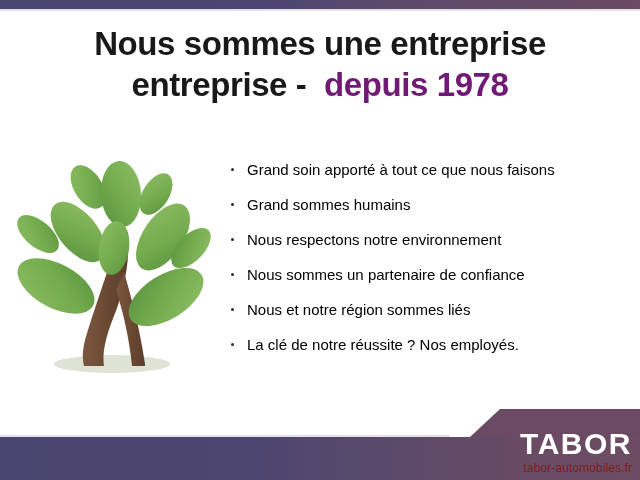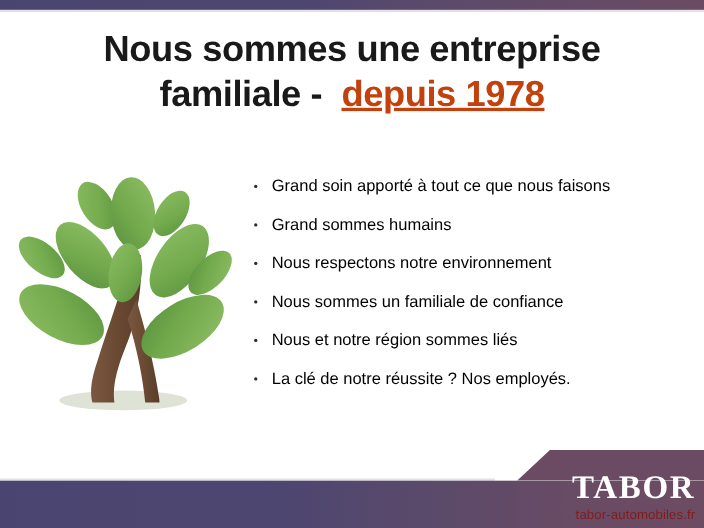--- a/index.html
+++ b/index.html
@@ -55,22 +55,21 @@
     font-size: 33px;
     font-weight: bold;
     color: #191919;
     letter-spacing: -0.4px;
     white-space: nowrap;
   }
   .title-line-2 {
     margin-top: 4px;
   }
   .title-accent {
-    color: #c2410c;
-    text-decoration: underline;
+    color: #701a75;
   }
 
   
   #tree-figure {
     position: absolute;
     left: 8px;
     top: 152px;
     width: 212px;
     height: 238px;
   }
@@ -141,42 +140,41 @@
     bottom: 6px;
     text-align: right;
   }
   #brand-wordmark {
     display: block;
     font-size: 30px;
     font-weight: bold;
     color: #ffffff;
     letter-spacing: 1.5px;
     line-height: 1;
-    font-family: Liberation Serif, serif;
   }
   #brand-tagline {
     display: block;
     margin-top: 3px;
     font-size: 12px;
     color: #7f1d1d;
     letter-spacing: 0.1px;
     line-height: 1;
   }
 </style>
 </head>
 <body>
 
 <div id="slide">
 
   <div id="top-bar"></div>
   <div id="top-bar-hairline"></div>
 
   <div id="title-block">
     <span class="title-line title-line-1">Nous sommes une entreprise</span>
-    <span class="title-line title-line-2"><span>familiale -</span><span>&nbsp;&nbsp;</span><span class="title-accent">depuis 1978</span></span>
+    <span class="title-line title-line-2"><span>entreprise -</span><span>&nbsp;&nbsp;</span><span class="title-accent">depuis 1978</span></span>
   </div>
 
   <div id="tree-figure">
     <svg viewBox="0 0 212 238" xmlns="http://www.w3.org/2000/svg" aria-hidden="true">
       <defs>
         <linearGradient id="leafgrad" x1="0" y1="0" x2="1" y2="1">
           <stop offset="0%" stop-color="#8cbc63"></stop>
           <stop offset="55%" stop-color="#74ac4e"></stop>
           <stop offset="100%" stop-color="#5d9440"></stop>
         </linearGradient>
@@ -220,21 +218,21 @@
     <li class="bullet-item">
       <span class="bullet-dot"></span>
       <span>Grand sommes humains</span>
     </li>
     <li class="bullet-item">
       <span class="bullet-dot"></span>
       <span>Nous respectons notre environnement</span>
     </li>
     <li class="bullet-item">
       <span class="bullet-dot"></span>
-      <span>Nous sommes un familiale de confiance</span>
+      <span>Nous sommes un partenaire de confiance</span>
     </li>
     <li class="bullet-item">
       <span class="bullet-dot"></span>
       <span>Nous et notre région sommes liés</span>
     </li>
     <li class="bullet-item">
       <span class="bullet-dot"></span>
       <span>La clé de notre réussite ? Nos employés.</span>
     </li>
   </ul>

